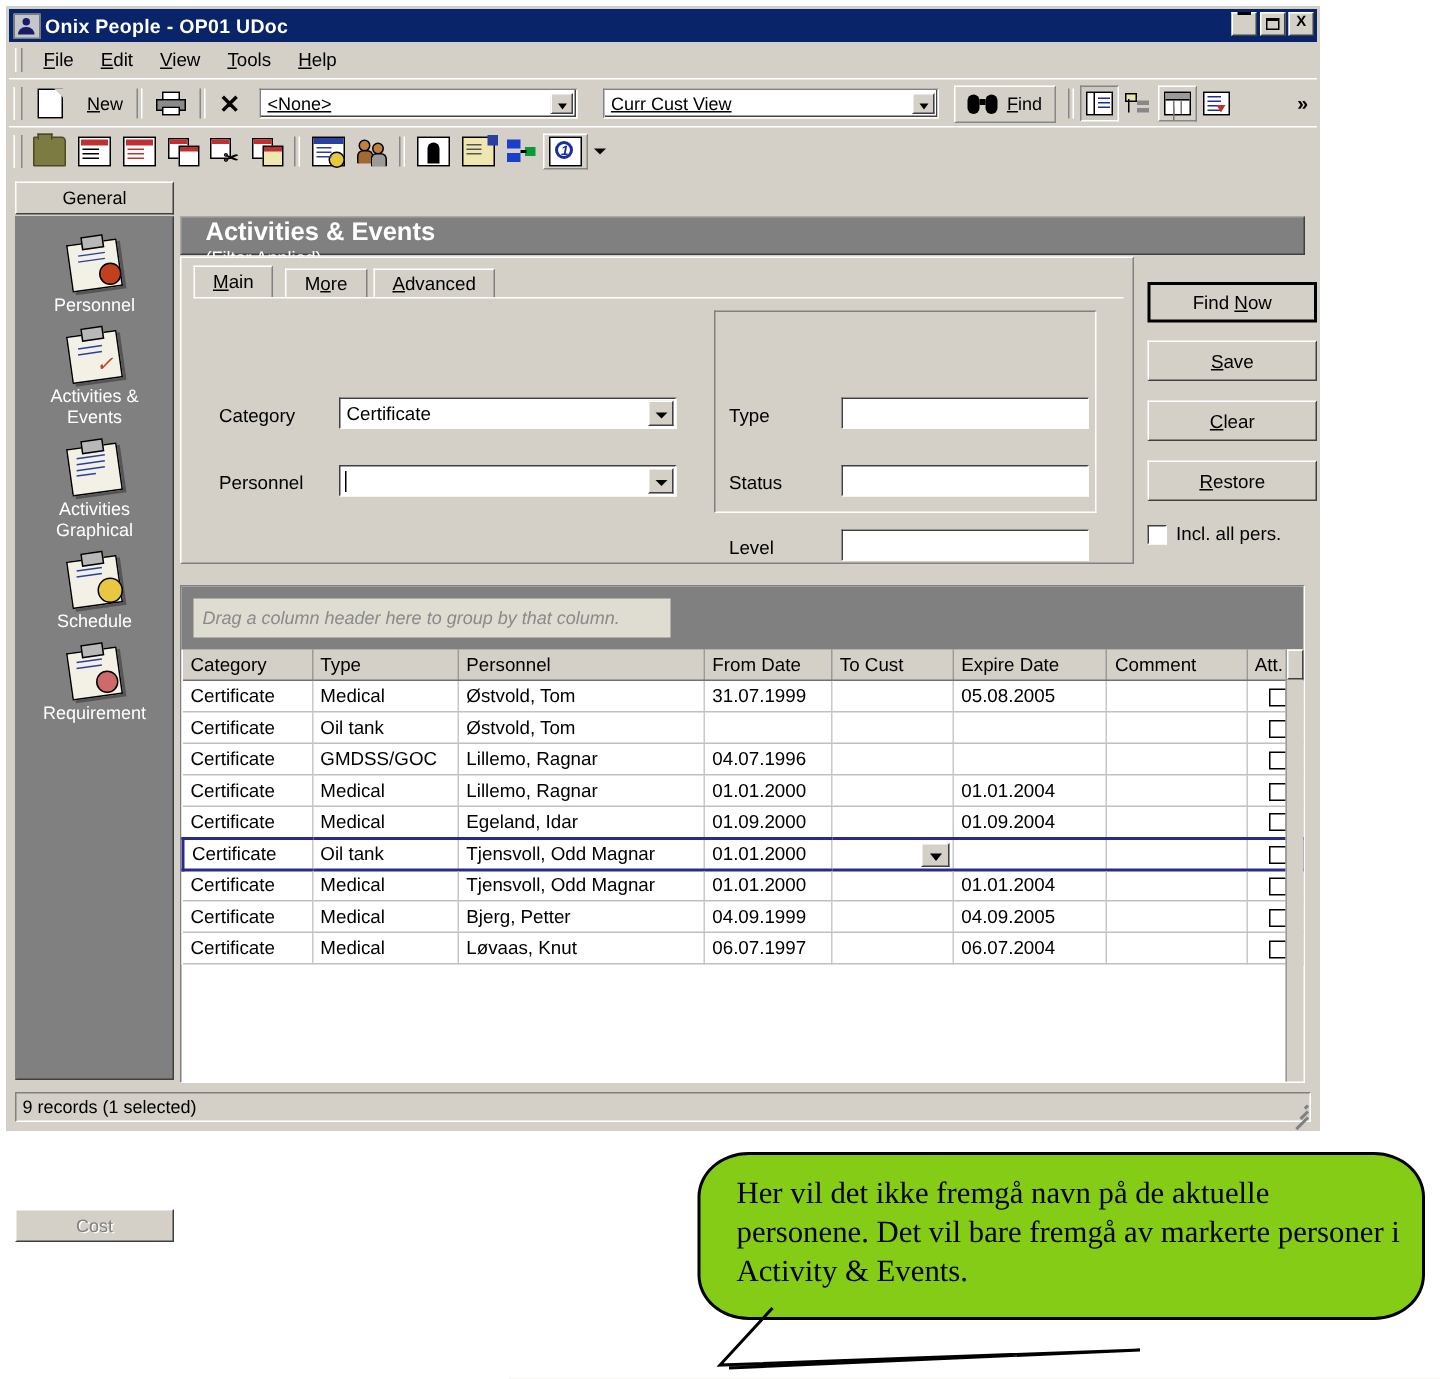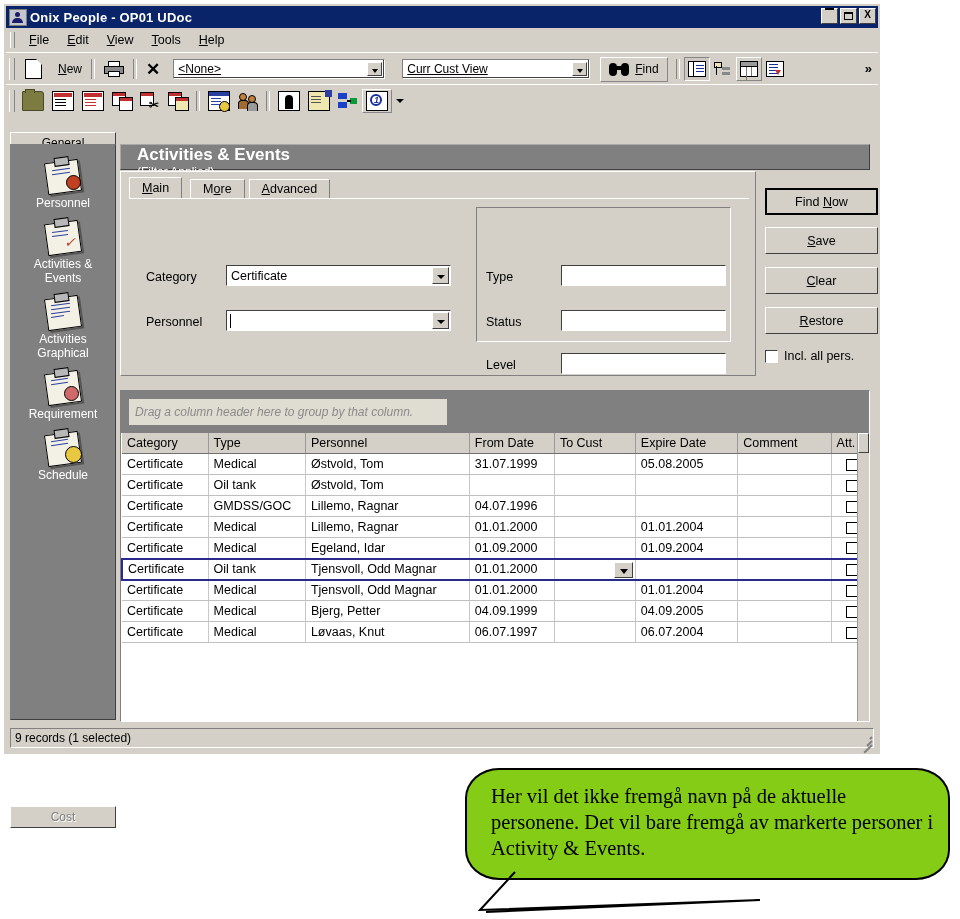--- a/index.html
+++ b/index.html
@@ -120,21 +120,21 @@
 
   
   #client{position:absolute;left:0;top:110px;right:0;bottom:0;background:#d4d0c8;}
 
   
   #sidebar{position:absolute;left:4px;top:28px;width:106px;height:576px;background:#808080;
      border:1px solid;border-color:#808080 #404040 #404040 #808080;box-sizing:border-box;}
   .side-head,.side-foot{position:absolute;left:4px;width:106px;height:22px;background:#d4d0c8;
      border:1px solid;border-color:#ffffff #404040 #404040 #ffffff;box-sizing:border-box;
      font-size:12px;display:flex;align-items:center;justify-content:center;color:#000;}
-  .side-head{top:16px;}
+  .side-head{top:5px;}
   .side-foot{top:690px;color:#808080;text-shadow:1px 1px 0 #fff;}
   .side-item{width:100%;padding-top:8px;display:flex;flex-direction:column;align-items:center;}
   .side-label{color:#fff;font-size:12px;text-align:center;line-height:14px;margin-top:3px;}
   .clip{width:40px;height:36px;position:relative;}
   .clip .board{position:absolute;left:3px;top:4px;width:32px;height:30px;background:#f3f0e6;border:1px solid #000;
      transform:rotate(-8deg);box-shadow:2px 2px 0 #555;}
   .clip .clipper{position:absolute;left:11px;top:0px;width:13px;height:7px;background:#b8b8b8;border:1px solid #000;transform:rotate(-8deg);}
   .clip .ln{position:absolute;height:1px;background:#2b3fa0;transform:rotate(-8deg);}
   .clip .badge{position:absolute;right:0px;bottom:2px;width:13px;height:13px;border-radius:50%;border:1px solid #000;}
 
@@ -255,21 +255,21 @@
         </span>
     </div>
     <div class="tb-sep"></div>
     <div class="tb-btn">
       <span class="ic-bigx">✕</span>
     </div>
     <div class="combo" style="width:212px;margin-left:8px;">
       <div class="cval">&lt;None&gt;</div>
       <div class="carrow"></div>
     </div>
-    <div class="combo" style="width:188px;margin-left:17px;">
+    <div class="combo" style="width:224px;margin-left:17px;">
       <div class="cval">Curr Cust View</div>
       <div class="carrow"></div>
     </div>
     <div class="tb-btn framed" style="margin-left:10px;height:25px;padding:0 8px;gap:6px;">
       <span class="ic-binoc">
           <i class="l"></i>
           <i class="r"></i>
         </span>
       <span class="tb-label"><u>F</u>ind</span>
     </div>
@@ -403,34 +403,34 @@
         </div>
         <div class="side-label">Activities<br>Graphical</div>
       </div>
 
       <div class="side-item">
         <div class="clip">
           <i class="board"></i>
             <i class="clipper"></i>
           <i class="ln" style="left:8px;top:11px;width:17px;"></i>
           <i class="ln" style="left:8px;top:15px;width:17px;"></i>
-          <i class="badge" style="background:#d06a6a;right:4px;bottom:3px;"></i>
-        </div>
-        <div class="side-label">Requirement</div>
+          <i class="badge" style="background:#e8c840;right:1px;bottom:2px;width:15px;height:15px;"></i>
+        </div>
+        <div class="side-label">Schedule</div>
       </div>
 
       <div class="side-item">
         <div class="clip">
           <i class="board"></i>
             <i class="clipper"></i>
           <i class="ln" style="left:8px;top:11px;width:17px;"></i>
           <i class="ln" style="left:8px;top:15px;width:17px;"></i>
-          <i class="badge" style="background:#e8c840;right:1px;bottom:2px;width:15px;height:15px;"></i>
-        </div>
-        <div class="side-label">Schedule</div>
+          <i class="badge" style="background:#d06a6a;right:4px;bottom:3px;"></i>
+        </div>
+        <div class="side-label">Requirement</div>
       </div>
     </div>
     <div class="side-foot">Cost</div>
 
     <div id="main">
 
       <div class="panel-title">
         <span class="big">Activities &amp; Events</span>
         <span class="small">(Filter Applied)</span>
       </div>

